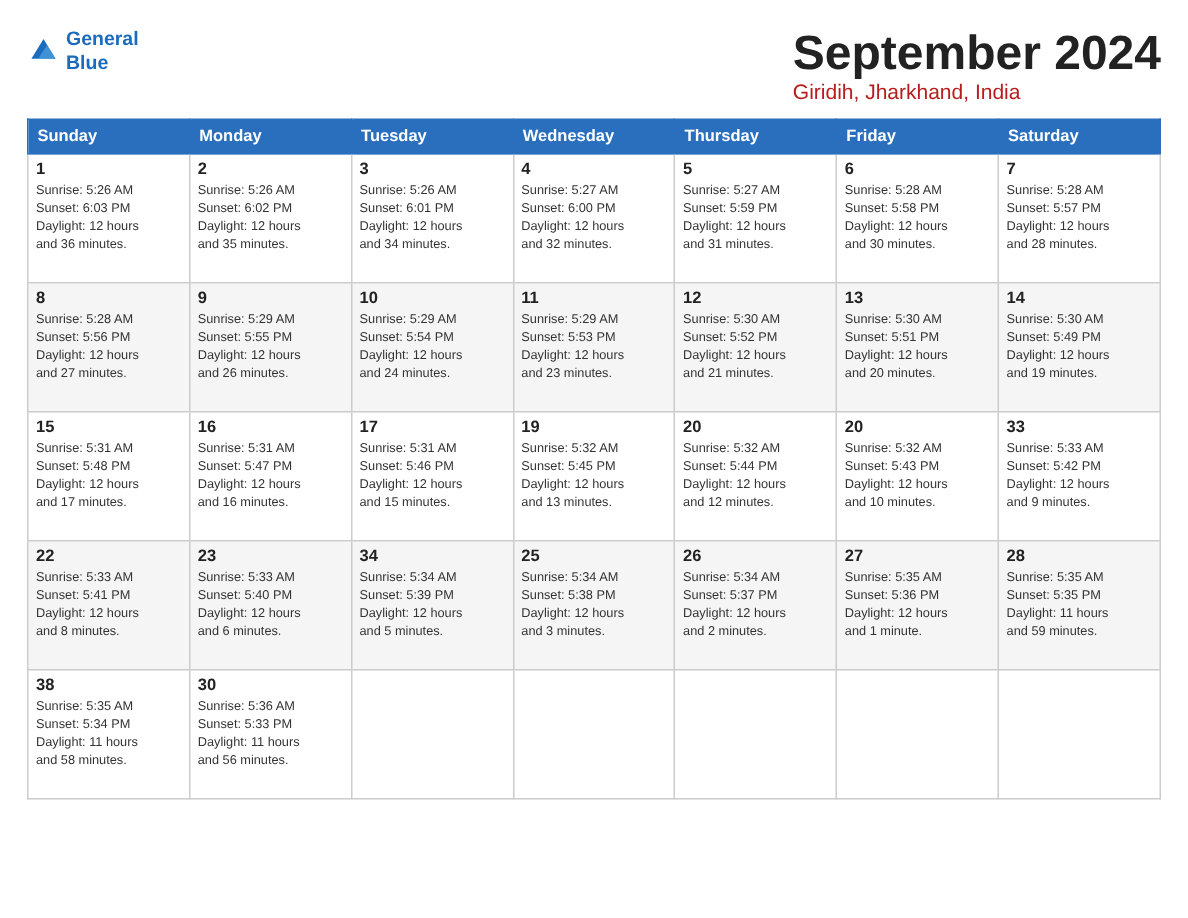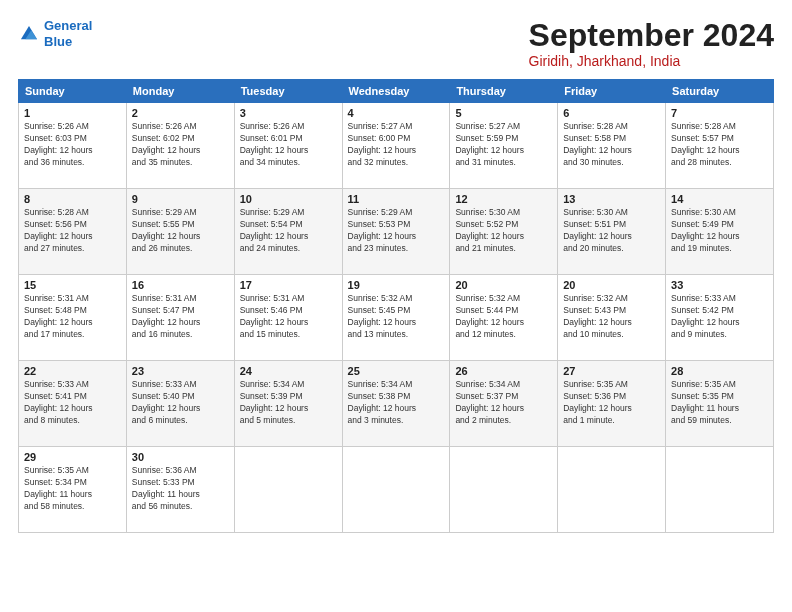--- a/index.html
+++ b/index.html
@@ -291,21 +291,21 @@
 and 8 minutes.</div>
           </td>
           <td>
             <span class="day-num">23</span>
             <div class="day-info" style="white-space: pre-line;">Sunrise: 5:33 AM
 Sunset: 5:40 PM
 Daylight: 12 hours
 and 6 minutes.</div>
           </td>
           <td>
-            <span class="day-num">24</span>
+            <span class="day-num">34</span>
             <div class="day-info" style="white-space: pre-line;">Sunrise: 5:34 AM
 Sunset: 5:39 PM
 Daylight: 12 hours
 and 5 minutes.</div>
           </td>
           <td>
             <span class="day-num">25</span>
             <div class="day-info" style="white-space: pre-line;">Sunrise: 5:34 AM
 Sunset: 5:38 PM
 Daylight: 12 hours
@@ -328,21 +328,21 @@
           <td>
             <span class="day-num">28</span>
             <div class="day-info" style="white-space: pre-line;">Sunrise: 5:35 AM
 Sunset: 5:35 PM
 Daylight: 11 hours
 and 59 minutes.</div>
           </td>
         </tr>
         <tr>
           <td>
-            <span class="day-num">29</span>
+            <span class="day-num">38</span>
             <div class="day-info" style="white-space: pre-line;">Sunrise: 5:35 AM
 Sunset: 5:34 PM
 Daylight: 11 hours
 and 58 minutes.</div>
           </td>
           <td>
             <span class="day-num">30</span>
             <div class="day-info" style="white-space: pre-line;">Sunrise: 5:36 AM
 Sunset: 5:33 PM
 Daylight: 11 hours

